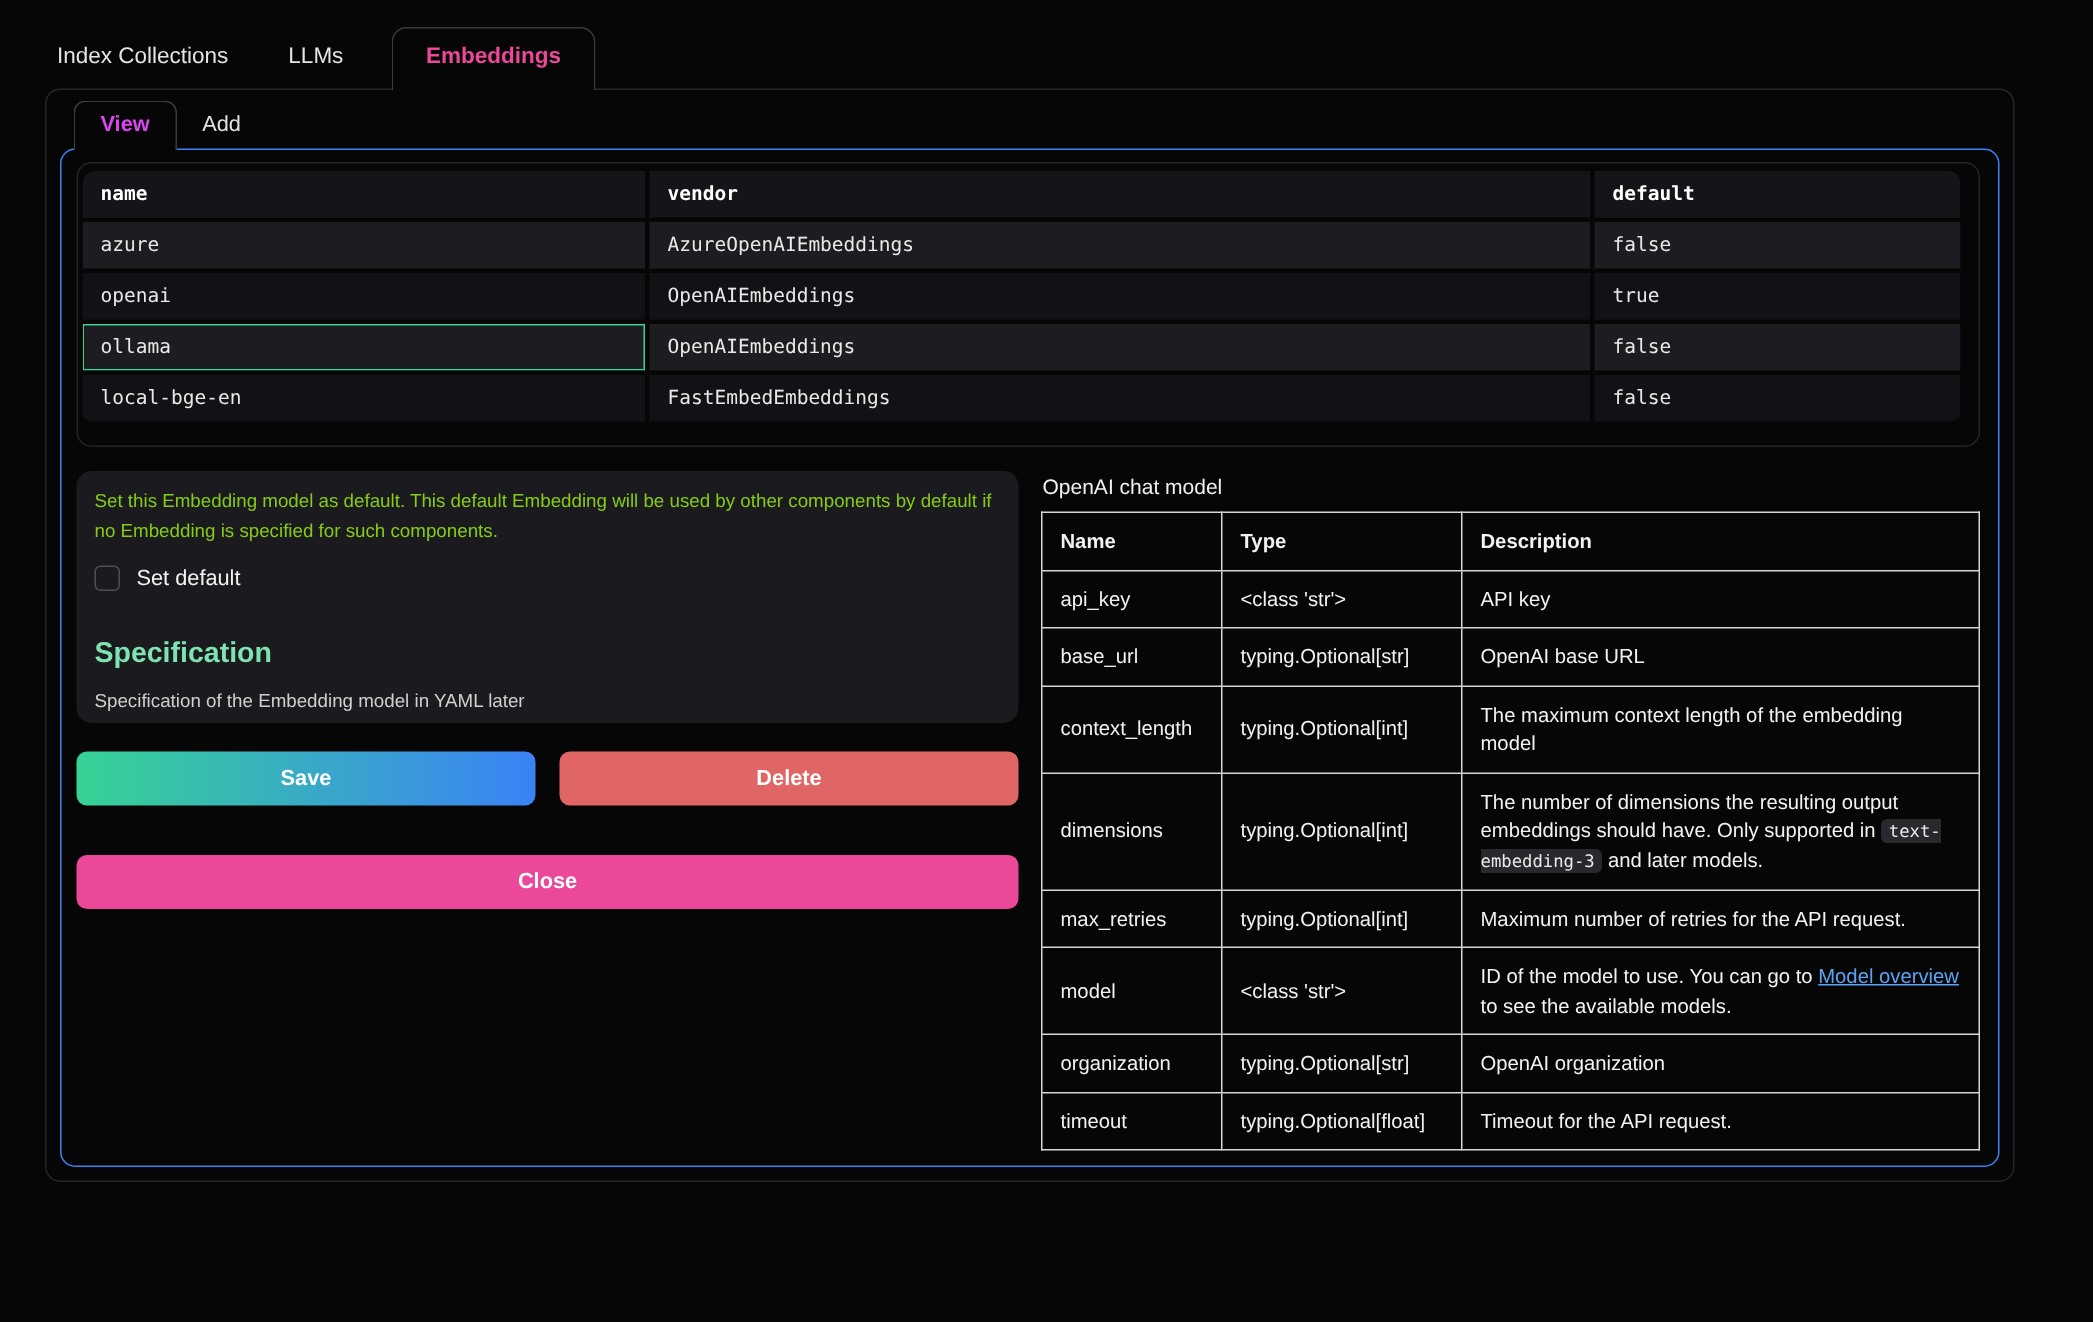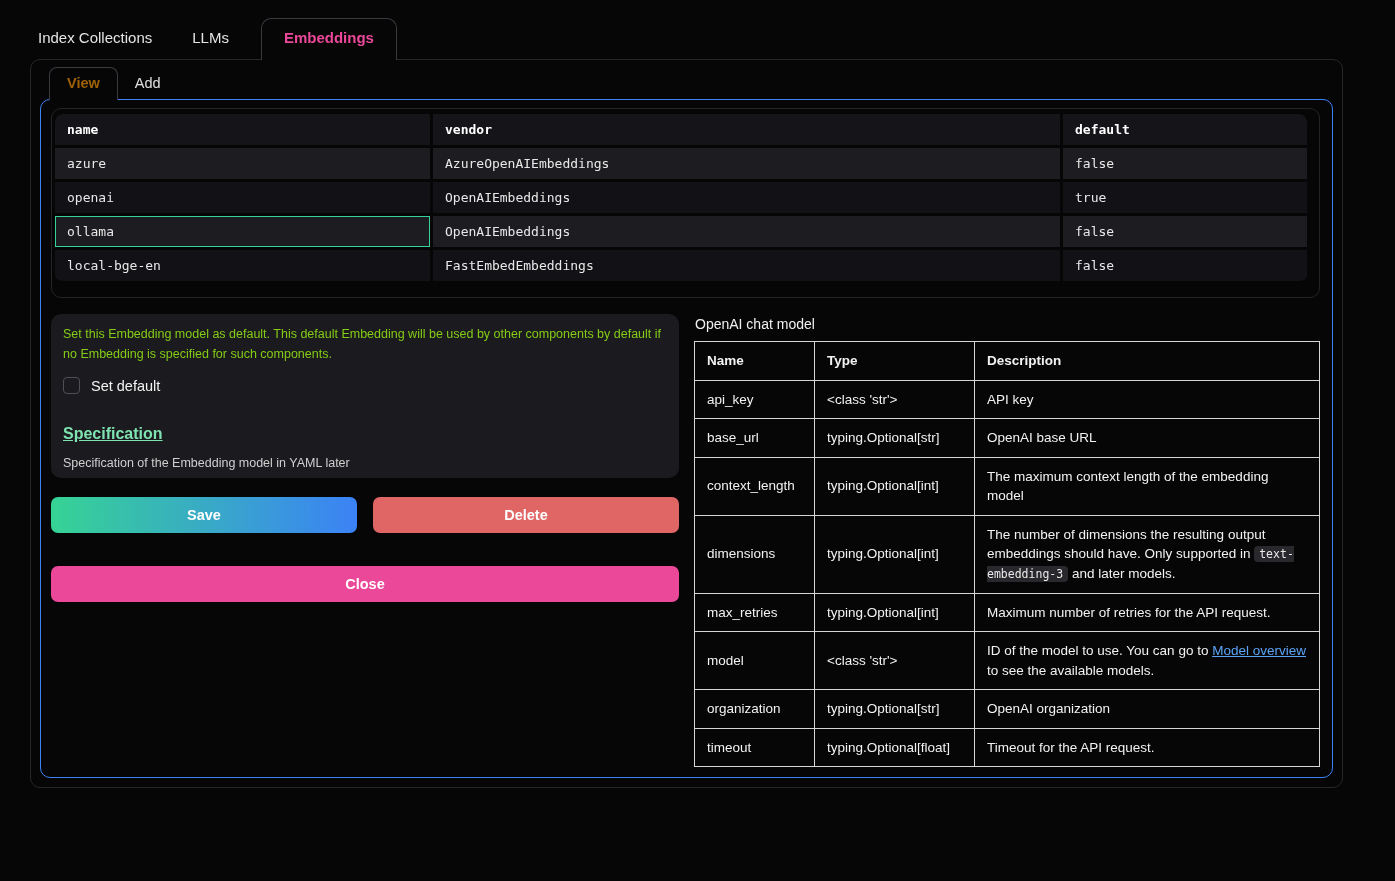--- a/index.html
+++ b/index.html
@@ -31,21 +31,21 @@
     position: relative; z-index: 1;
   }
 
   
   .sub-tabs { display: flex; align-items: flex-end; padding: 7px 0 0 9px; position: relative; z-index: 2; margin-bottom: -1px; }
   .sub-tab { padding: 7px 17px 9px 17px; font-size: 14.5px; color: #e0e0e0; cursor: pointer; }
   .sub-tab.active {
     border: 1px solid #3a3a41; border-bottom: none;
     border-radius: 8px 8px 0 0;
     background: #060607;
-    color: #a16207; font-weight: 700;
+    color: #d946ef; font-weight: 700;
   }
 
   .inner {
     border: 1px solid #3b82f6; border-radius: 10px;
     padding: 8px 12px 10px 10px;
     position: relative; z-index: 1;
   }
 
   
   .table-card {
@@ -86,21 +86,21 @@
     padding: 10px 14px 8px 12px;
   }
   .default-desc { font-size: 12.5px; color: #84cc16; line-height: 1.6; max-width: 600px; }
   .checkbox-row { display: flex; align-items: center; gap: 11px; margin-top: 13px; text-align: center; }
   .checkbox {
     width: 17px; height: 17px; flex: none;
     border: 1px solid #4f4f57; border-radius: 4px;
     background: transparent; cursor: pointer;
   }
   .checkbox-label { font-size: 14.5px; color: #f2f2f2; }
-  .spec-heading { margin-top: 31px; font-size: 16px; font-weight: 700; color: #7ee3b1; text-decoration: underline; }
+  .spec-heading { margin-top: 31px; font-size: 19px; font-weight: 700; color: #7ee3b1; }
   .spec-helper { margin-top: 13px; font-size: 12.5px; color: #cfcfcf; }
   .spec-textarea {
     display: block; margin-top: 9px;
     width: 100%; height: 220px;
     background: #2b2e33; border: none; border-radius: 8px;
     color: #ffffff; font-family: "Liberation Sans", sans-serif;
     font-size: 14px; line-height: 1.7;
     padding: 9px 12px; resize: both; outline: none;
   }
   .action-row { display: flex; gap: 16px; margin-top: 19px; }

